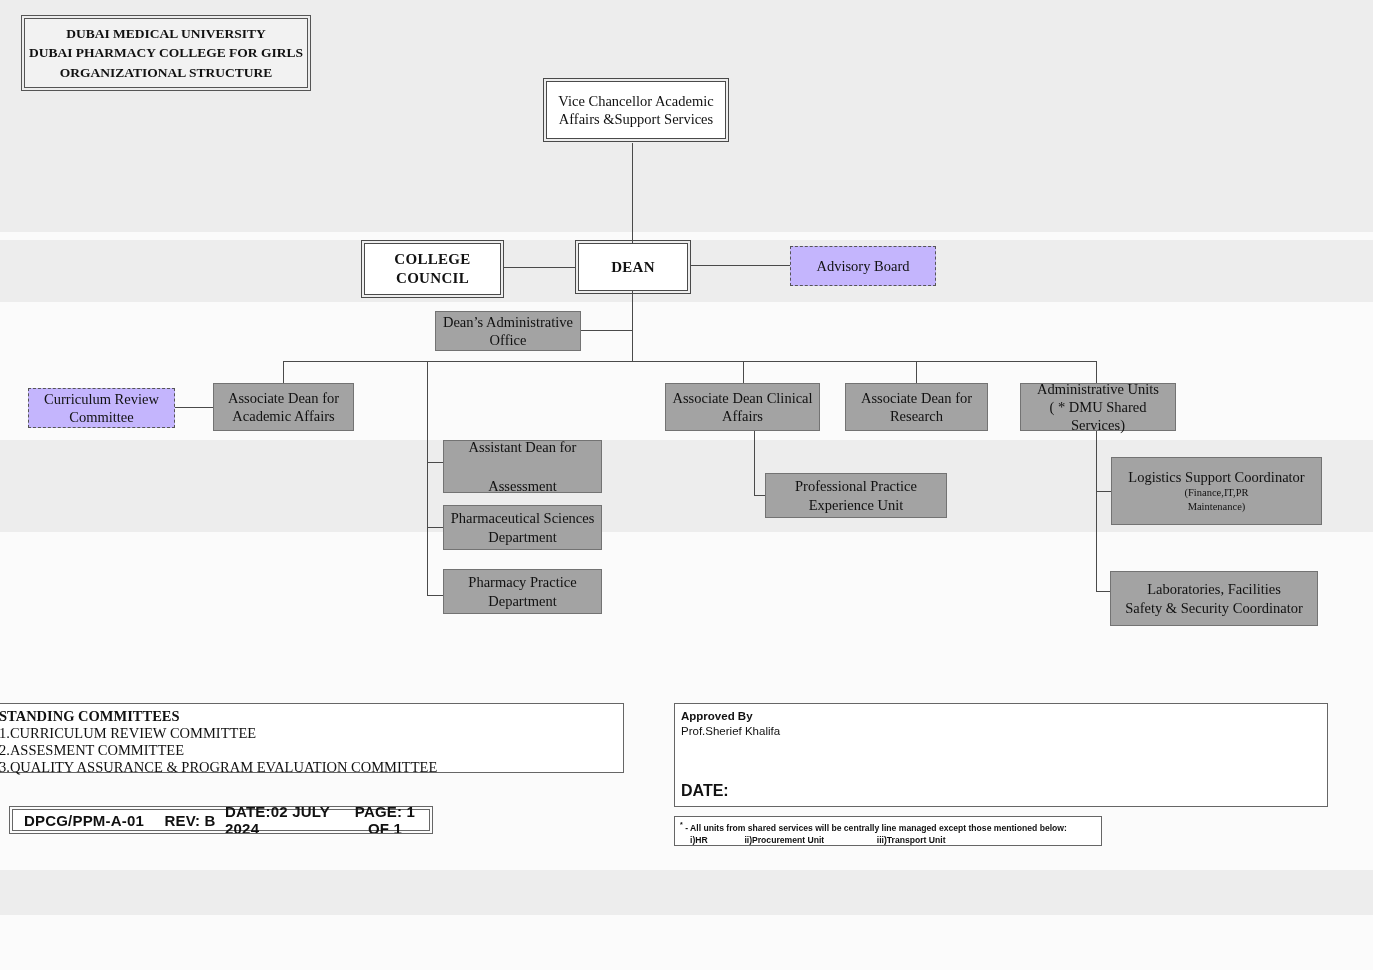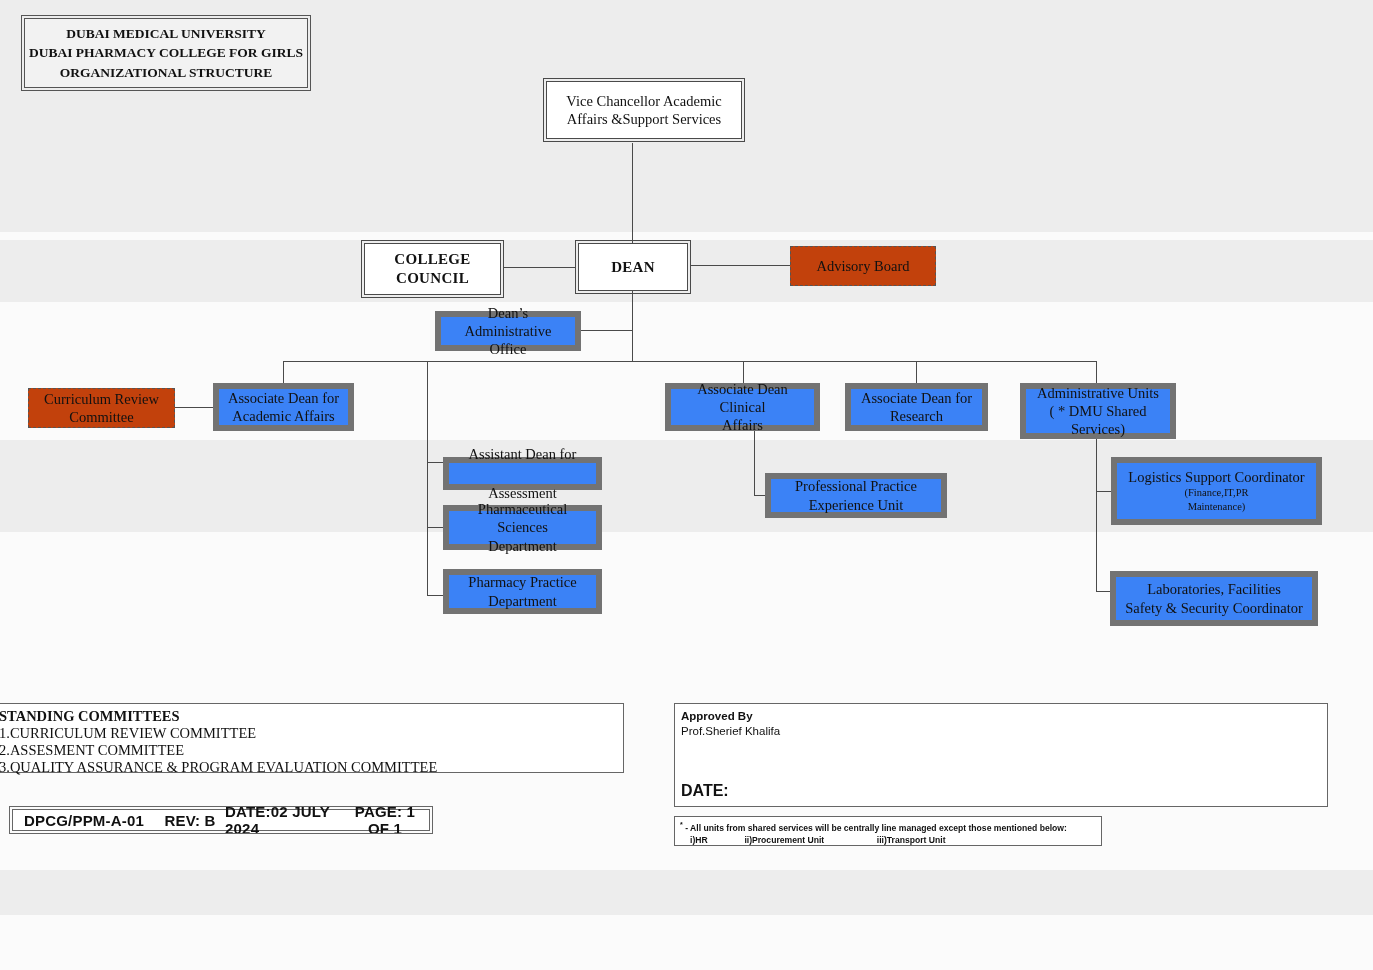--- a/index.html
+++ b/index.html
@@ -30,40 +30,40 @@
     position: absolute;
     background: #4a4a4a;
   }
   .ln-h { height: 1px; }
   .ln-v { width: 1px; }
 
   
   .box {
     position: absolute;
     box-sizing: border-box;
-    border: 6px solid #737373;
-    background: #3b82f6;
+    border: 1px solid #737373;
+    background: #a3a3a3;
     display: flex;
     flex-direction: column;
     align-items: center;
     justify-content: center;
     text-align: center;
     font-size: 14.5px;
     line-height: 1.25;
     padding: 2px 4px;
   }
   .box.double {
     border: 1px solid #4a4a4a;
     outline: 1px solid #4a4a4a;
     outline-offset: 2px;
     background: #ffffff;
   }
   .box.bold { font-weight: bold; font-size: 15px; letter-spacing: .3px; }
   .box.blue {
-    background: #c2410c;
+    background: #c4b5fd;
     border: 1px dashed #555555;
     text-align: right;
   }
   .box .sub {
     font-size: 10.5px;
     line-height: 1.2;
     margin-top: 1px;
   }
 
   
@@ -186,21 +186,21 @@
   <div class="ln ln-v" style="left:1096px; top:431px; height:160px;"></div>
   <div class="ln ln-h" style="left:1096px; top:491px; width:15px;"></div>
   <div class="ln ln-h" style="left:1096px; top:591px; width:14px;"></div>
 
   <div id="title-block">
     <div>DUBAI MEDICAL UNIVERSITY</div>
     <div>DUBAI PHARMACY COLLEGE FOR GIRLS</div>
     <div>ORGANIZATIONAL STRUCTURE</div>
   </div>
 
-  <div class="box double" style="left:546px; top:81px; width:196px; height:58px;">
+  <div class="box double" style="left:546px; top:81px; width:180px; height:58px;">
     <div>Vice Chancellor Academic</div>
     <div>Affairs &amp;Support Services</div>
   </div>
 
   <div class="box double bold" style="left:364px; top:243px; width:137px; height:52px;">
     <div>COLLEGE</div>
     <div>COUNCIL</div>
   </div>
 
   <div class="box double bold" style="left:578px; top:243px; width:110px; height:48px;">
@@ -219,21 +219,21 @@
   <div class="box blue" style="left:28px; top:388px; width:147px; height:40px;">
     <div>Curriculum Review</div>
     <div>Committee</div>
   </div>
 
   <div class="box" style="left:213px; top:383px; width:141px; height:48px;">
     <div>Associate Dean for</div>
     <div>Academic Affairs</div>
   </div>
 
-  <div class="box" style="left:443px; top:457px; width:159px; height:33px;gap:20px;">
+  <div class="box" style="left:443px; top:440px; width:159px; height:53px;gap:20px;">
     <div>Assistant Dean for</div>
     <div>Assessment</div>
   </div>
 
   <div class="box" style="left:443px; top:505px; width:159px; height:45px;">
     <div>Pharmaceutical Sciences</div>
     <div>Department</div>
   </div>
 
   <div class="box" style="left:443px; top:569px; width:159px; height:45px;">
@@ -249,21 +249,21 @@
   <div class="box" style="left:765px; top:473px; width:182px; height:45px;">
     <div>Professional Practice</div>
     <div>Experience Unit</div>
   </div>
 
   <div class="box" style="left:845px; top:383px; width:143px; height:48px;">
     <div>Associate Dean for</div>
     <div>Research</div>
   </div>
 
-  <div class="box" style="left:1020px; top:383px; width:156px; height:56px;">
+  <div class="box" style="left:1020px; top:383px; width:156px; height:48px;">
     <div>Administrative Units</div>
     <div>( * DMU Shared Services)</div>
   </div>
 
   <div class="box" style="left:1111px; top:457px; width:211px; height:68px;">
     <div>Logistics Support Coordinator</div>
     <div class="sub">(Finance,IT,PR</div>
     <div class="sub">Maintenance)</div>
   </div>
 

